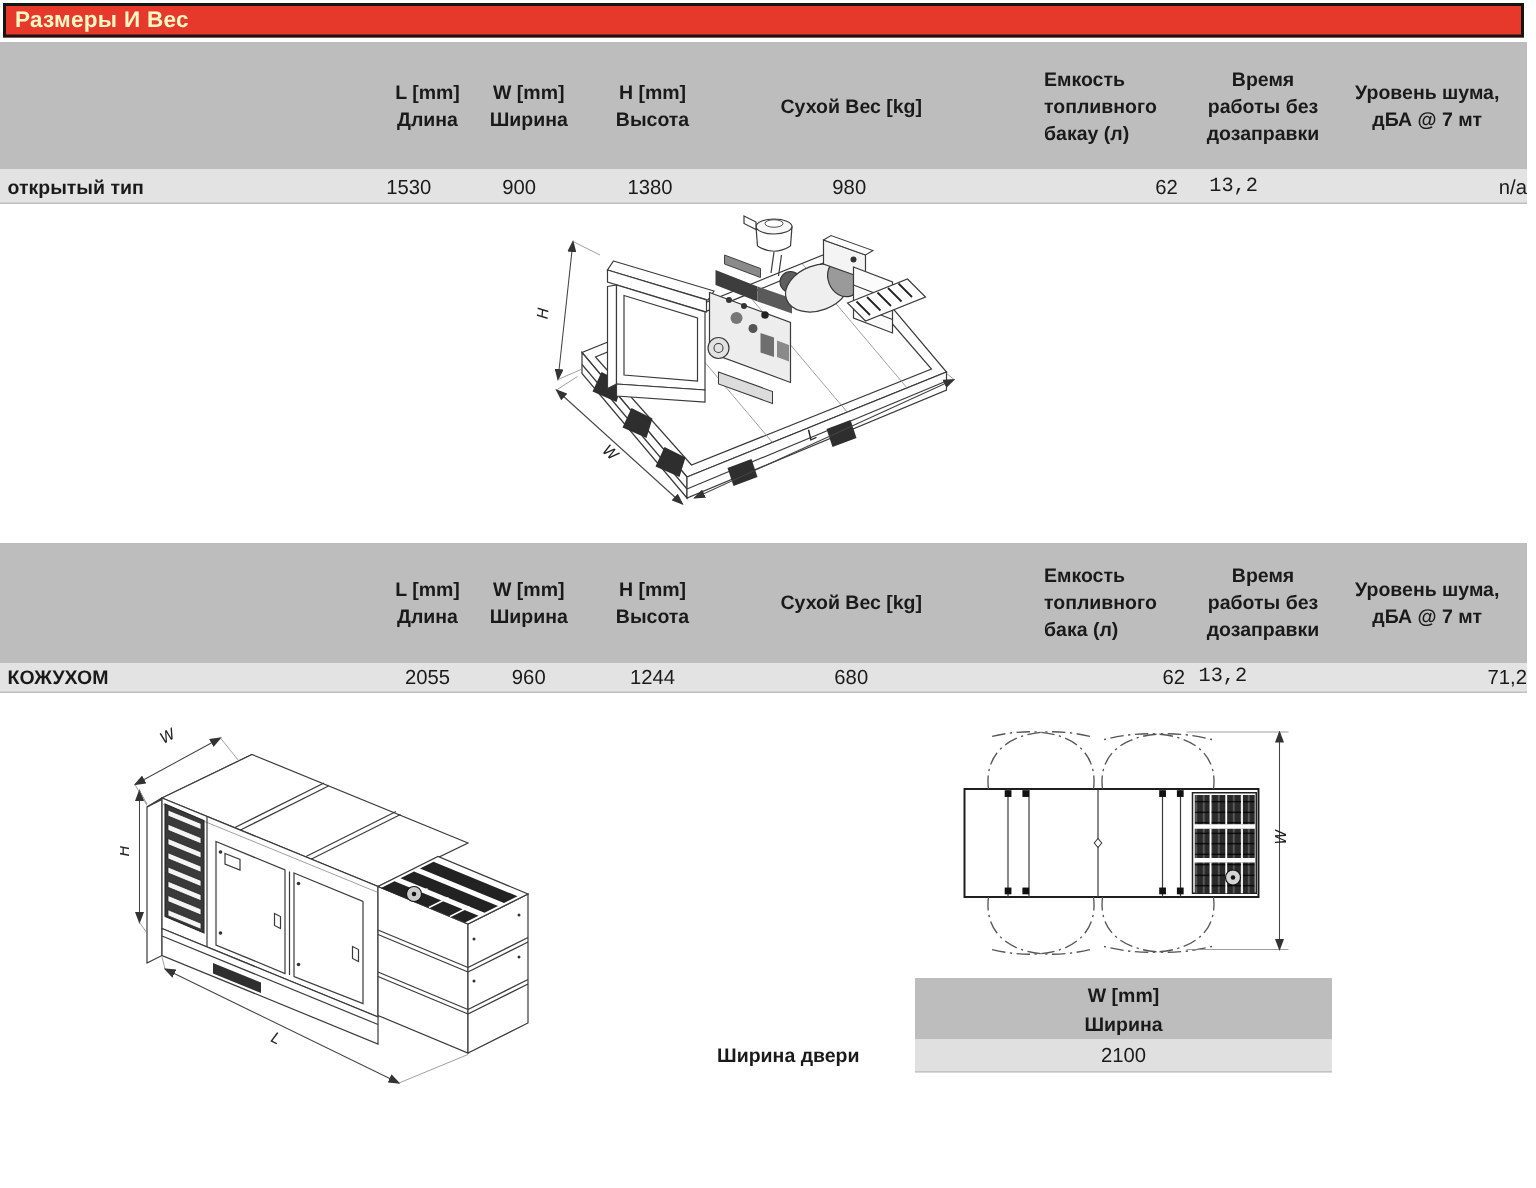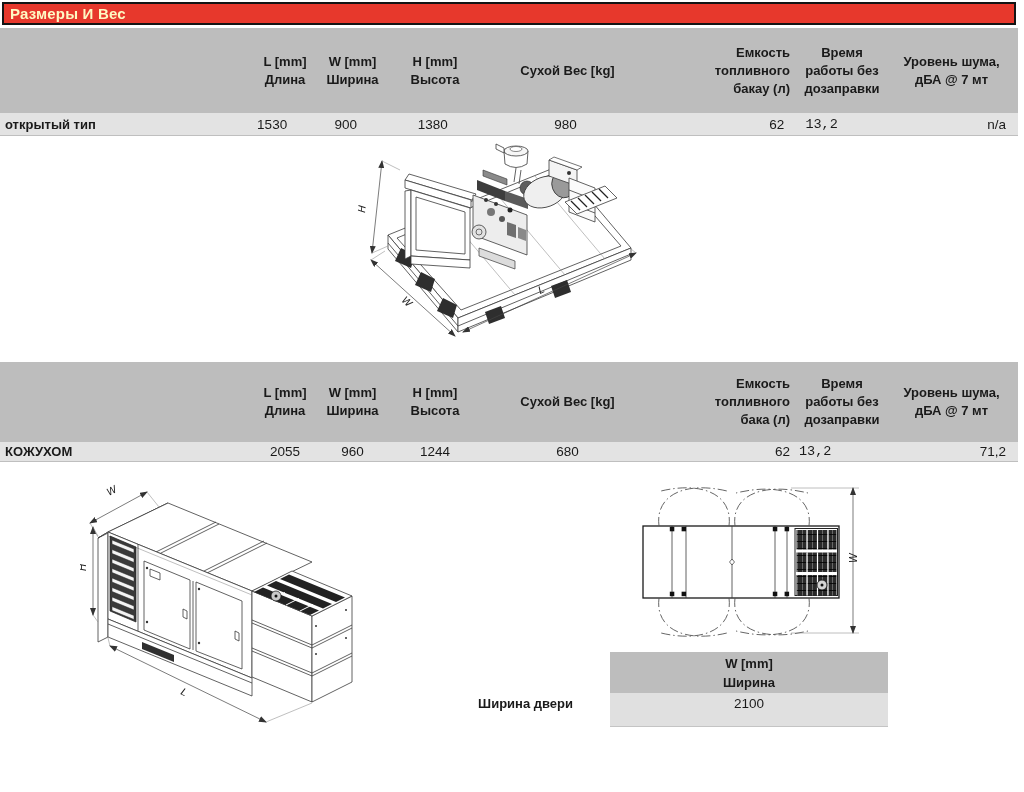--- a/index.html
+++ b/index.html
@@ -23,34 +23,34 @@
   .band2{top:362px;height:80px;}
   .vrow{position:absolute;left:0;width:1018px;background:#e3e3e3;display:flex;align-items:center;border-bottom:1px solid #bfbfbf;}
   .vrow1{top:113px;height:23px;gap:12px;}
   .vrow2{top:442px;height:20px;}
 
   .c0{width:250px;}.c1{width:70px;}.c2{width:65px;}.c3{width:100px;}
   .c4{width:165px;}.c5{width:140px;}.c6{width:95px;}.c7{width:133px;}
 
   .hcell{display:flex;flex-direction:column;justify-content:center;height:100%;
          font-weight:bold;font-size:13px;line-height:18px;text-align:center;white-space:nowrap;}
-  .hcell.c5{text-align:left;padding-left:46px;align-items:flex-end;}
+  .hcell.c5{text-align:left;padding-left:46px;}
   .hcell.c6{text-align:center;padding-left:9px;}
 
   .vcell{font-size:13.5px;text-align:center;white-space:nowrap;}
   .vcell.c0{text-align:left;padding-left:5px;font-weight:bold;font-size:13px;}
   .vcell.c5{text-align:right;padding-left:46px;}
   .vcell.c6{text-align:left;padding-left:9px;font-family:Liberation Mono, monospace;}
-  .vcell.c7{text-align:right;padding-right:12px;}
+  .vcell.c7{text-align:right;padding-right:0;}
 
   
   .door-table{position:absolute;left:610px;top:652px;width:278px;}
   .door-head{background:#bdbdbd;height:41px;display:flex;flex-direction:column;justify-content:center;
              text-align:center;font-weight:bold;font-size:13px;line-height:19px;}
-  .door-row{background:#e0e0e0;height:34px;text-align:center;font-size:13.5px;line-height:22px;border-bottom:1px solid #c4c4c4;}
+  .door-row{background:#e0e0e0;height:22px;text-align:center;font-size:13.5px;line-height:22px;border-bottom:1px solid #c4c4c4;}
   .door-label{position:absolute;left:448px;top:696px;width:125px;text-align:right;
               font-weight:bold;font-size:13px;}
 
   
   .dwg{position:absolute;}
   .dwg svg{display:block;}
   .ln{stroke:#3a3a3a;stroke-width:.8;fill:none;}
   .lnf{stroke:#3a3a3a;stroke-width:.8;fill:#ffffff;}
   .thin{stroke:#8a8a8a;stroke-width:.55;fill:none;}
   .dim{stroke:#444;stroke-width:.7;fill:none;}

